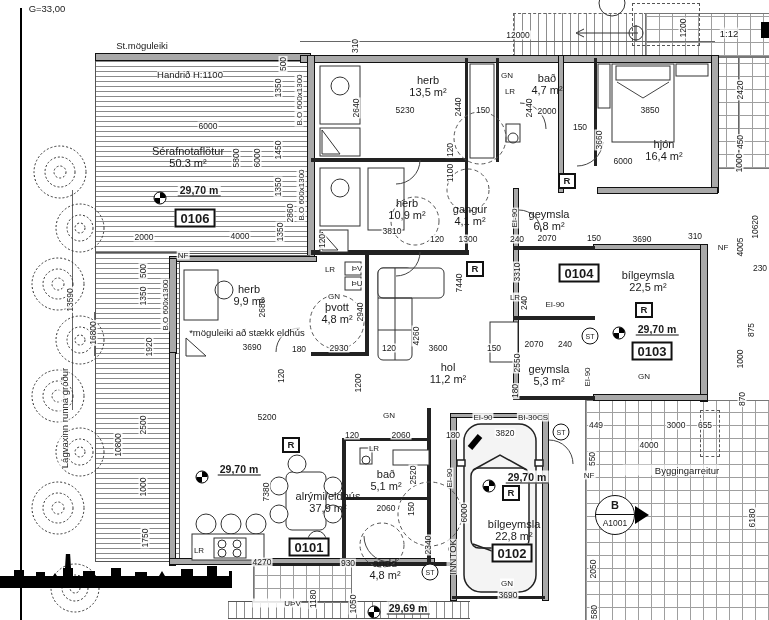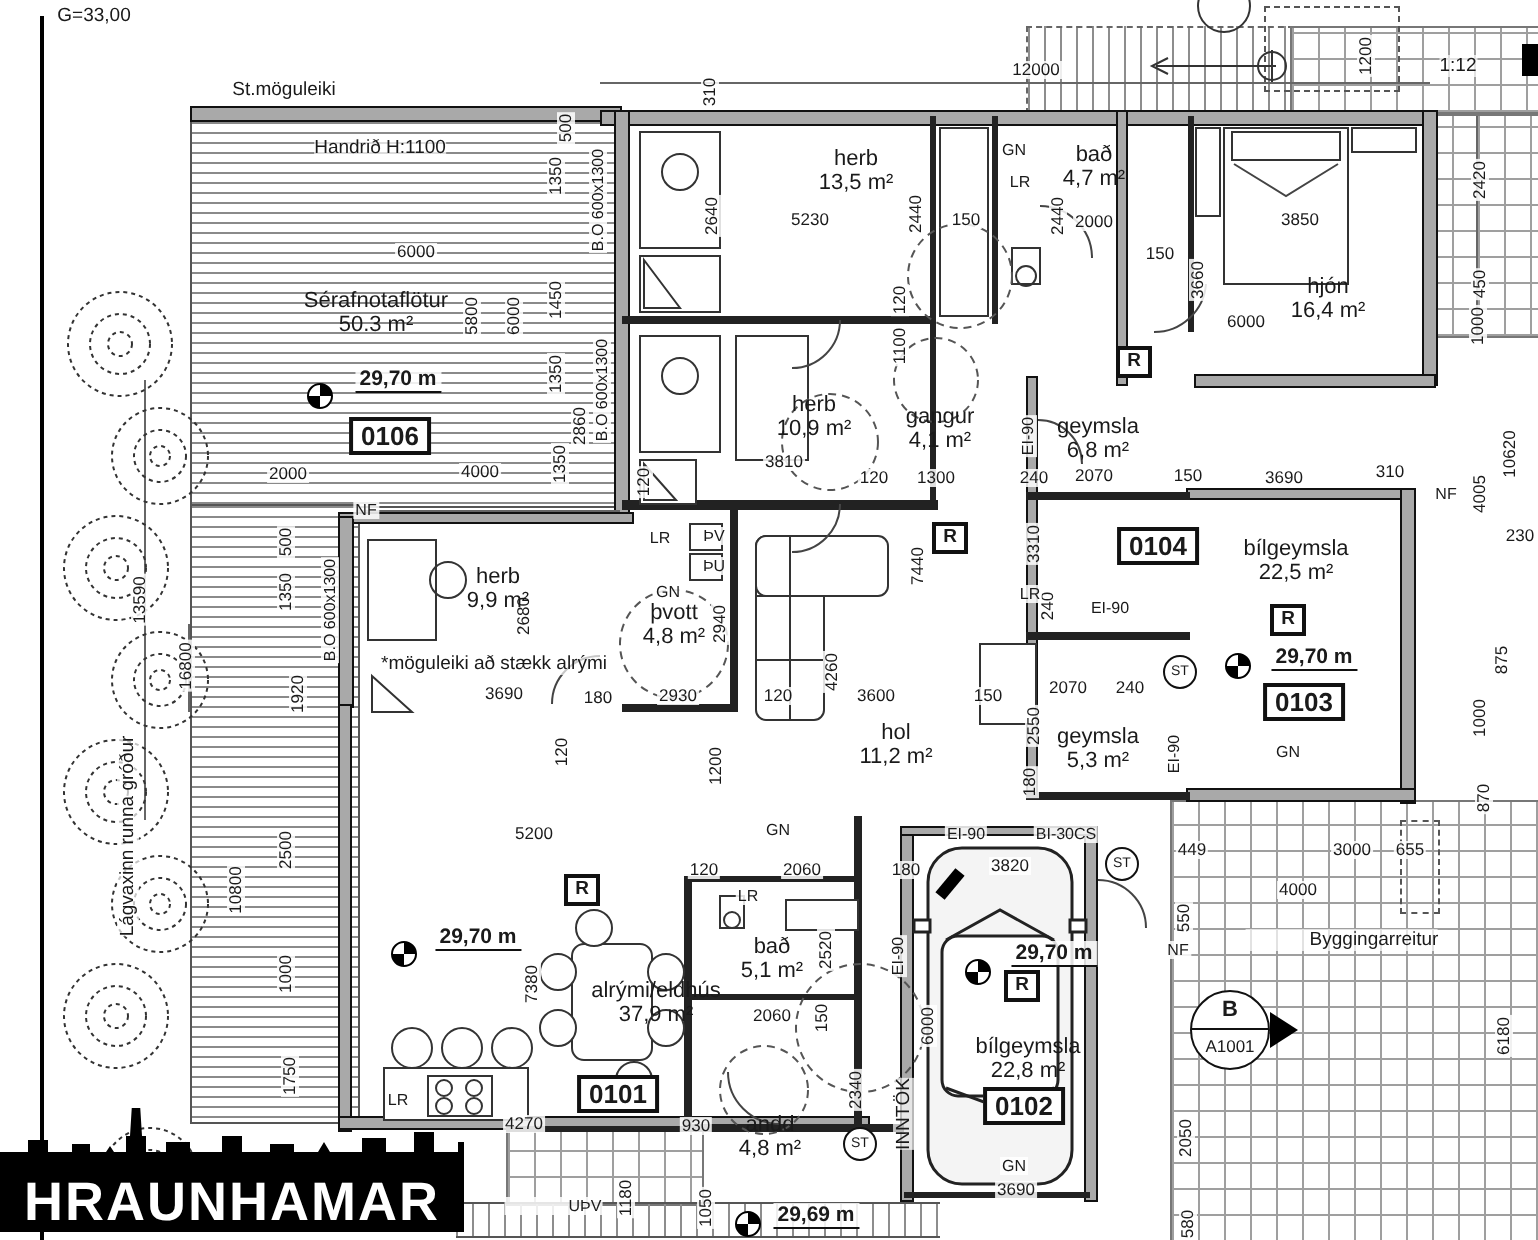--- a/index.html
+++ b/index.html
@@ -247,21 +247,20 @@
   <div class="abs" id="section-marker" style="left:615px;top:515px;">
     <div class="t">B</div>
     <div class="b">A1001</div>
   </div>
   <div class="abs" id="section-tri" style="left:635px;top:515px;"></div>
 
   <div class="abs" id="logo">
     <svg width="232" height="34" viewBox="0 0 232 34">
       <path fill="#000" stroke="none" d="M0,34 L0,22 h14 v-6 h10 v6 h12 v-4 h9 v4 h8 l2,-3 2,3 h6 v-8 h2 l1,-16 2,-2 2,2 1,16 h2 v8 h10 v-5 h12 v5 h16 v-8 h10 v8 h14 v-4 h12 v4 h12 l3,-5 3,5 h16 v-7 h12 v7 h14 v-10 h10 v10 h12 v-5 h10 v5 h6 v12 z"></path>
     </svg>
-    <div class="banner">HRAUNHAMAR</div>
   </div>
 
 <div class="abs dim" style="left: 518px; top: 35px;">12000</div>
     <div class="abs dim v" style="left: 355px; top: 46px;">310</div>
     <div class="abs dim v" style="left: 683px; top: 28px;">1200</div>
     <div class="abs dim" style="left: 208px; top: 126px;">6000</div>
     <div class="abs dim v" style="left: 236px; top: 158px;">5800</div>
     <div class="abs dim v" style="left: 257px; top: 158px;">6000</div>
     <div class="abs dim v" style="left: 283px; top: 64px;">500</div>
     <div class="abs dim v" style="left: 278px; top: 88px;">1350</div>
@@ -374,21 +373,21 @@
     <div class="abs code" style="left: 483px; top: 417px;">EI-90</div>
     <div class="abs code v" style="left: 449px; top: 478px;">EI-90</div>
     <div class="abs code" style="left: 533px; top: 417px;">BI-30CS</div>
     <div class="abs code v" style="left: 299px; top: 100px;">B.O 600x1300</div>
     <div class="abs code v" style="left: 301px; top: 195px;">B.O 600x1300</div>
     <div class="abs code v" style="left: 165px; top: 305px;">B.O 600x1300</div>
     <div class="abs ann" style="left: 47px; top: 8px;">G=33,00</div>
     <div class="abs ann" style="left: 142px; top: 45px;">St.möguleiki</div>
     <div class="abs ann" style="left: 190px; top: 74px;">Handrið H:1100</div>
     <div class="abs ann v" style="left: 64px; top: 418px;">Lágvaxinn runna gróður</div>
-    <div class="abs ann" style="left: 247px; top: 332px;">*möguleiki að stækk alrými</div>
+    <div class="abs ann" style="left: 247px; top: 332px;">*möguleiki að stækk eldhús</div>
     <div class="abs ann v" style="left: 452px; top: 557px;">INNTÖK</div>
     <div class="abs ann" style="left: 671px; top: 470px; padding-left: 32px;">Byggingarreitur</div>
     <div class="abs ann" style="left: 729px; top: 33px;">1:12</div>
     <div class="abs room" style="left: 188px; top: 157px;">
       <div class="nm">Sérafnotaflötur</div>
       <div class="ar">50.3 m²</div>
     </div>
     <div class="abs room" style="left: 428px; top: 86px;">
       <div class="nm">herb</div>
       <div class="ar">13,5 m²</div>

